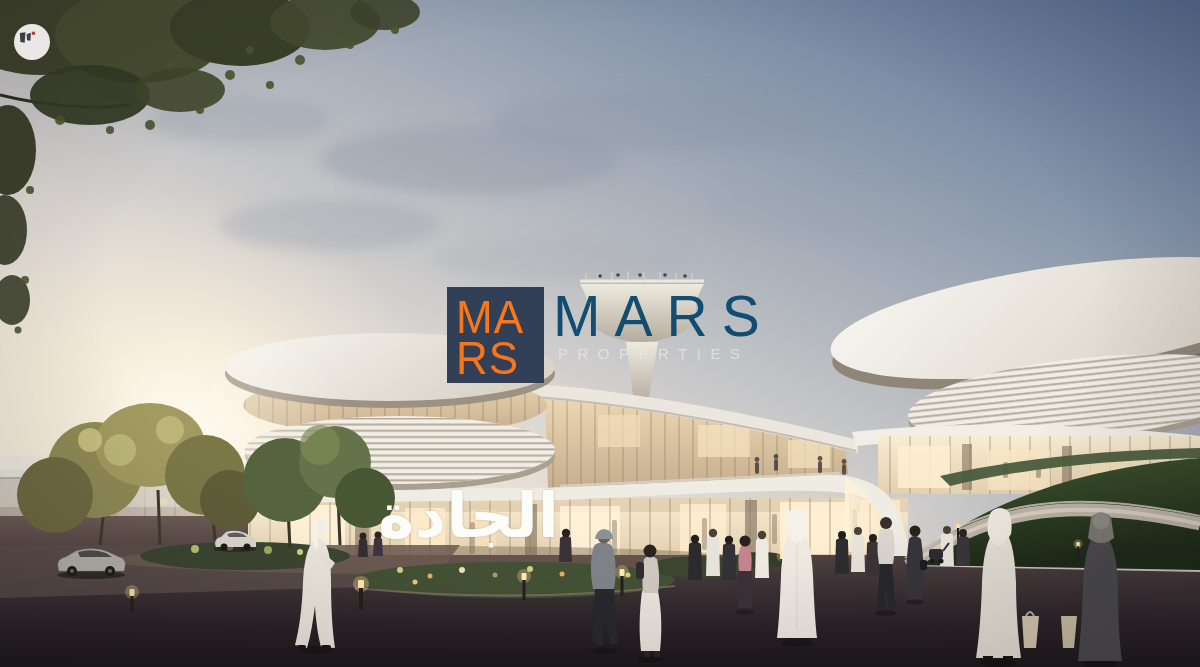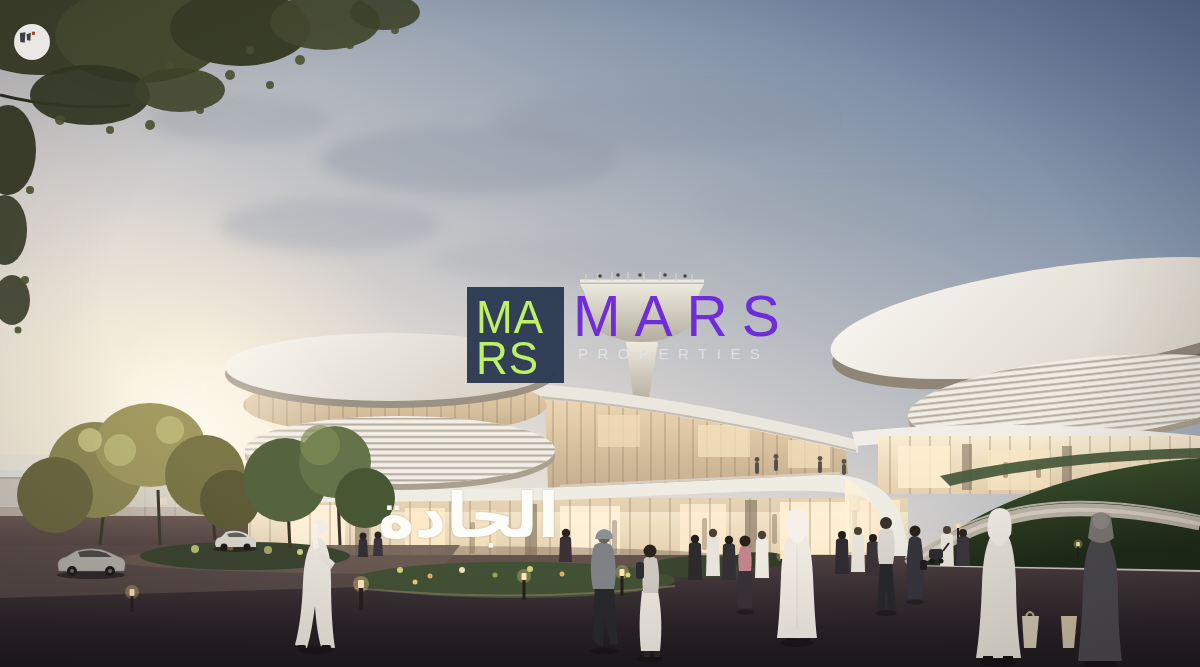--- a/index.html
+++ b/index.html
@@ -512,26 +512,26 @@
           <circle cx="250" cy="50" r="4"></circle>
     </g>
   </g>
 
   <rect x="0" y="0" width="1200" height="667" fill="url(#vin)"></rect>
 </svg>
 
 <div class="facade-sign" style="color: rgb(252, 252, 249);">الجادة</div>
 
 <div class="mars-logo">
-  <div class="mono-box" style="background-color: rgb(45, 59, 83); color: #bef264; margin-left: 20px;">
+  <div class="mono-box" style="background-color: rgb(45, 59, 83); color: #f97316;">
     <span>MA</span>
     <span>RS</span>
   </div>
   <div class="logo-text">
-    <div class="wordmark" style="color: #6d28d9;">MARS</div>
+    <div class="wordmark" style="color: #0c4a6e;">MARS</div>
     <div class="subtitle" style="color: rgba(228, 231, 236, 0.8);">PROPERTIES</div>
   </div>
 </div>
 
 <div class="wm-badge" style="background-color: rgb(247, 246, 243);">
   <svg width="26" height="26" viewBox="0 0 32 32">
     <g transform="rotate(-8 16 16)" style="fill: rgb(59, 64, 70);">
       <path d="M8,10 L15,10 L12.2,22.5 L7,21 Z"></path>
       <path d="M16,12.5 L21.5,11.5 L19.5,21 L15.5,20 Z"></path>
     </g>

